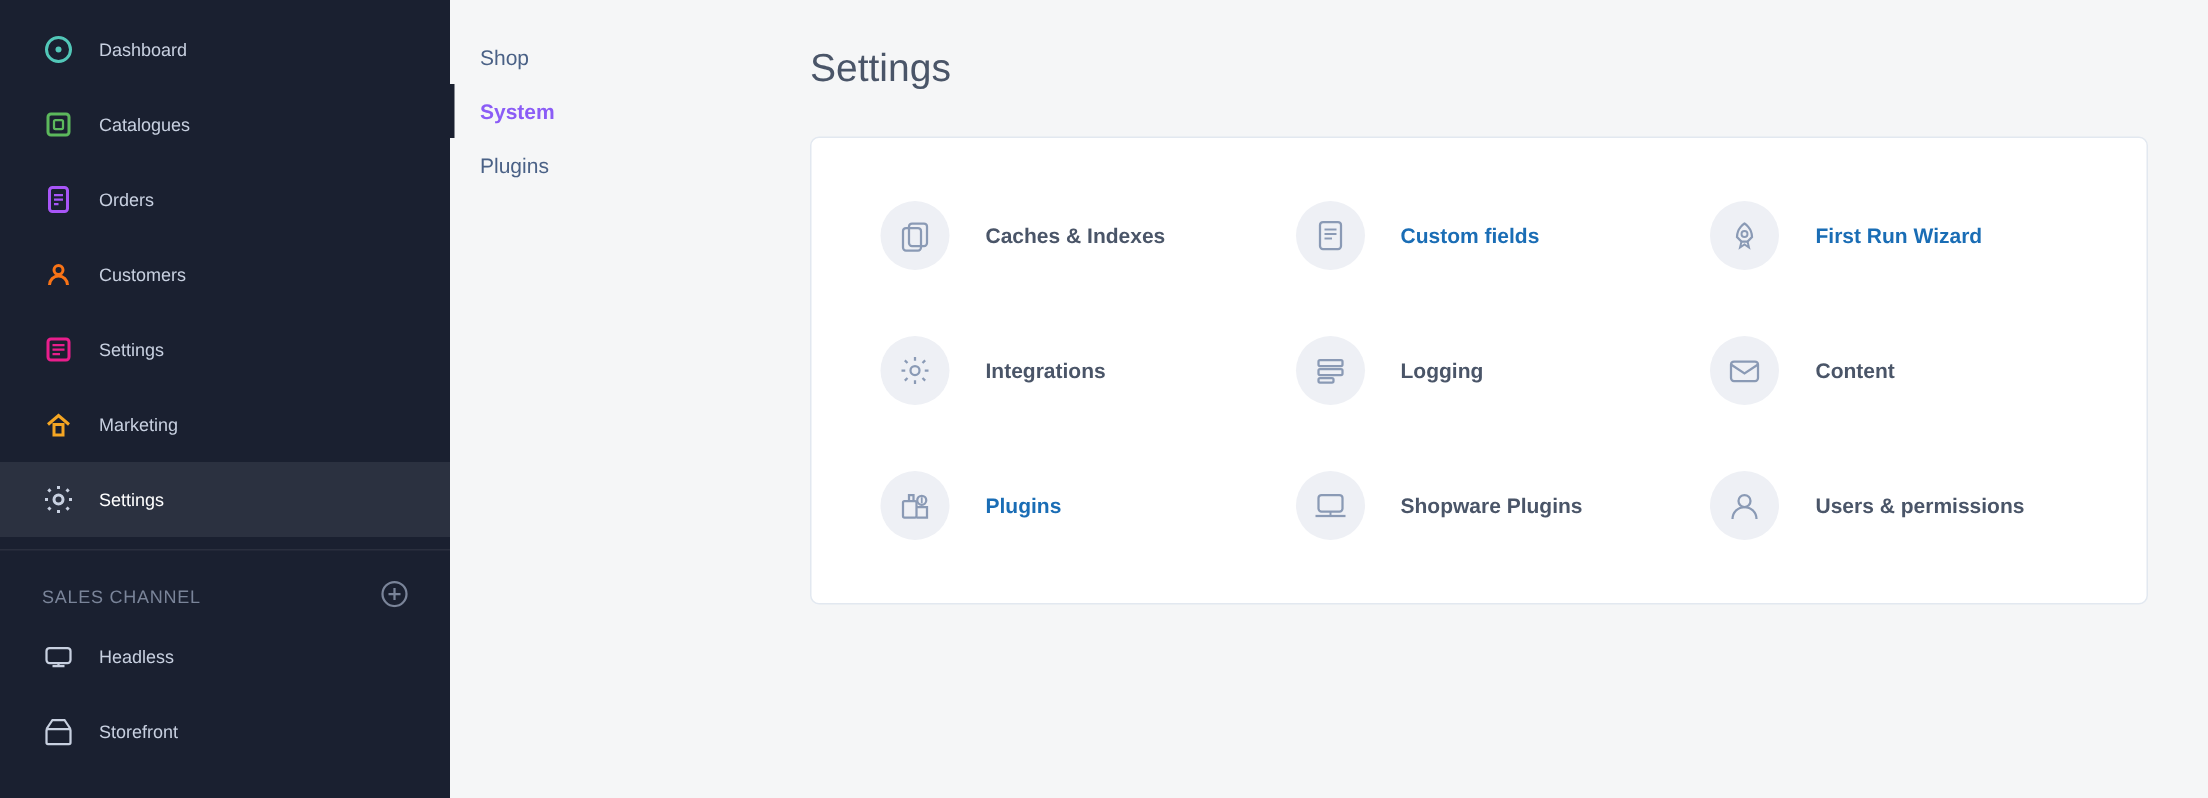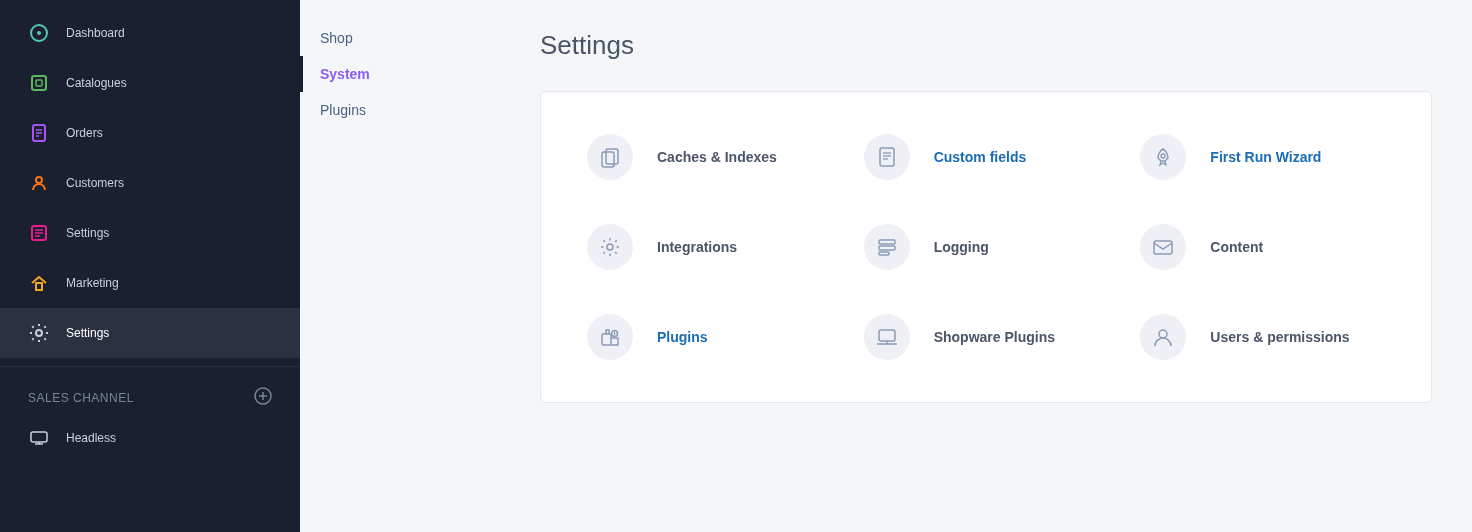--- a/index.html
+++ b/index.html
@@ -246,20 +246,29 @@
     <div class="sidebar-item">
       <span class="sidebar-icon">
         <svg width="20" height="20" viewBox="0 0 20 20" fill="none">
           <rect x="2" y="4" width="16" height="10" rx="2" stroke="#c8d0e0" stroke-width="1.5" fill="none"></rect>
           <line x1="6" y1="16" x2="14" y2="16" stroke="#c8d0e0" stroke-width="1.5"></line>
           <line x1="10" y1="14" x2="10" y2="16" stroke="#c8d0e0" stroke-width="1.5"></line>
         </svg>
       </span>
       <span>Headless</span>
     </div>
+    <div class="sidebar-item">
+      <span class="sidebar-icon">
+        <svg width="20" height="20" viewBox="0 0 20 20" fill="none">
+          <rect x="2" y="8" width="16" height="10" rx="1" stroke="#c8d0e0" stroke-width="1.5" fill="none"></rect>
+          <path d="M2 8 L6 2 H14 L18 8" stroke="#c8d0e0" stroke-width="1.5" fill="none"></path>
+        </svg>
+      </span>
+      <span>Storefront</span>
+    </div>
   </nav>
 </div>
 
 <div class="main-content">
 
   <div class="sub-sidebar">
     <a class="sub-sidebar-item">Shop</a>
     <a class="sub-sidebar-item active">System</a>
     <a class="sub-sidebar-item">Plugins</a>
   </div>

